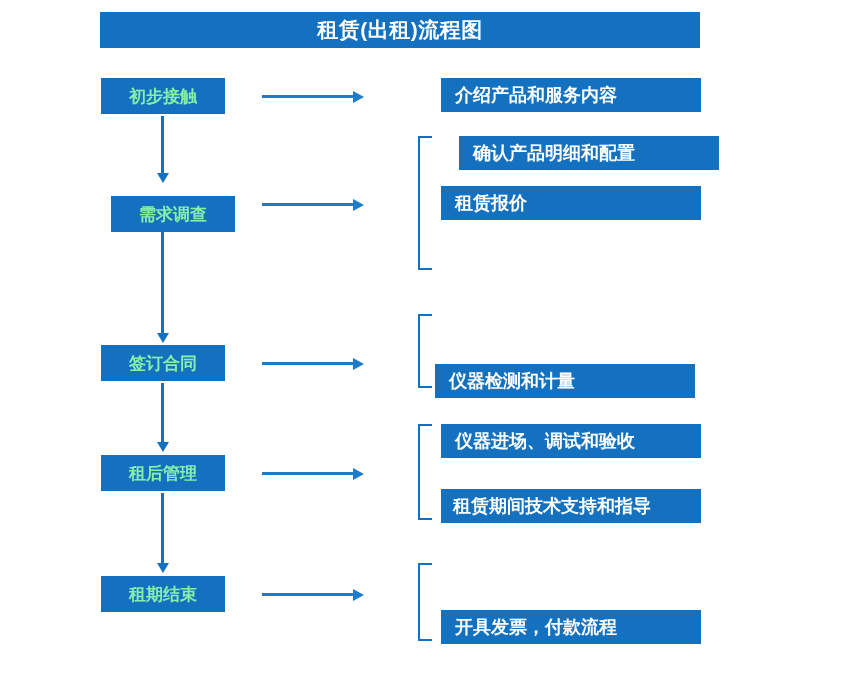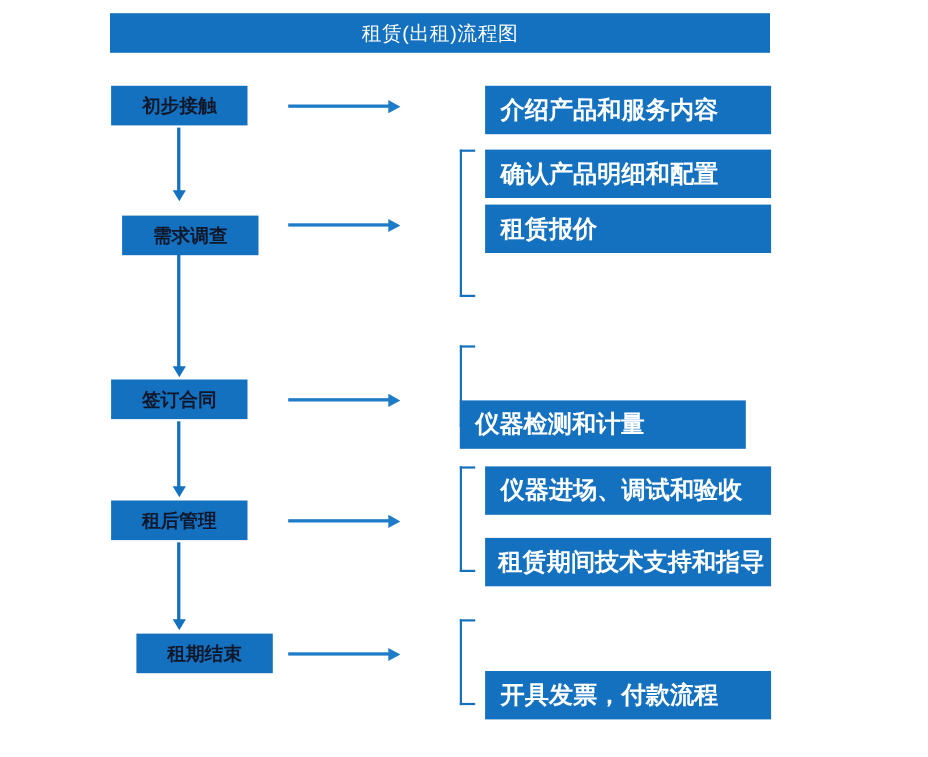--- a/index.html
+++ b/index.html
@@ -18,51 +18,51 @@
     overflow: hidden;
   }
   .title-bar {
     position: absolute;
     left: 100px;
     top: 12px;
     width: 600px;
     height: 36px;
     background: #1471bf;
     color: #ffffff;
-    font-size: 18px;
-    font-weight: normal;
+    font-size: 21px;
+    font-weight: bold;
     display: flex;
     align-items: center;
     justify-content: center;
     letter-spacing: 0.5px;
   }
   .stage-box {
     position: absolute;
     background: #1471bf;
-    color: #0f172a;
+    color: #86efac;
     font-size: 17px;
     font-weight: bold;
     display: flex;
     align-items: center;
     justify-content: center;
     width: 124px;
     height: 36px;
   }
   .task-box {
     position: absolute;
     background: #1471bf;
     color: #ffffff;
-    font-size: 22px;
+    font-size: 18px;
     font-weight: bold;
     display: flex;
     align-items: center;
     padding-left: 14px;
     box-sizing: border-box;
     width: 260px;
-    height: 44px;
+    height: 34px;
   }
   
   .v-arrow {
     position: absolute;
     width: 3px;
     background: #1471bf;
   }
   .v-arrow::after {
     content: "";
     position: absolute;
@@ -105,43 +105,43 @@
 <body>
 
 <div id="canvas">
 
   <div class="title-bar">租赁(出租)流程图</div>
 
   <div class="stage-box" style="left:101px; top:78px;">初步接触</div>
   <div class="stage-box" style="left:111px; top:186px;margin-top:10px;">需求调查</div>
   <div class="stage-box" style="left:101px; top:455px;">租后管理</div>
   <div class="stage-box" style="left:101px; top:345px;">签订合同</div>
-  <div class="stage-box" style="left:101px; top:576px;margin-left:23px;">租期结束</div>
+  <div class="stage-box" style="left:101px; top:576px;">租期结束</div>
 
   <div class="v-arrow" style="left:161px; top:116px; height:58px;"></div>
   <div class="v-arrow" style="left:161px; top:224px; height:110px;"></div>
   <div class="v-arrow" style="left:161px; top:383px; height:60px;"></div>
   <div class="v-arrow" style="left:161px; top:493px; height:71px;"></div>
 
   <div class="h-arrow" style="left:262px; top:95px;  width:92px;"></div>
   <div class="h-arrow" style="left:262px; top:203px; width:92px;"></div>
   <div class="h-arrow" style="left:262px; top:362px; width:92px;"></div>
   <div class="h-arrow" style="left:262px; top:472px; width:92px;"></div>
   <div class="h-arrow" style="left:262px; top:593px; width:92px;"></div>
 
   <div class="bracket" style="left:418px; top:136px; height:134px;"></div>
   <div class="bracket" style="left:418px; top:314px; height:74px;"></div>
   <div class="bracket" style="left:418px; top:424px; height:96px;"></div>
   <div class="bracket" style="left:418px; top:563px; height:78px;"></div>
 
   <div class="task-box" style="left:441px; top:78px;">介绍产品和服务内容</div>
 
-  <div class="task-box" style="left:441px; top:136px;">确认产品明细和配置</div>
+  <div class="task-box" style="left:459px; top:136px;">确认产品明细和配置</div>
   <div class="task-box" style="left:441px; top:186px;font-family:Liberation Serif, serif;">租赁报价</div>
 
-  <div class="task-box" style="left:418px; top:364px;">仪器检测和计量</div>
+  <div class="task-box" style="left:435px; top:364px;">仪器检测和计量</div>
 
   <div class="task-box" style="left:441px; top:424px;">仪器进场、调试和验收</div>
   <div class="task-box" style="left:441px; top:489px;padding-left:12px;">租赁期间技术支持和指导</div>
 
   <div class="task-box" style="left:441px; top:610px;">开具发票，付款流程</div>
 
 </div>
 
 </body></html>

